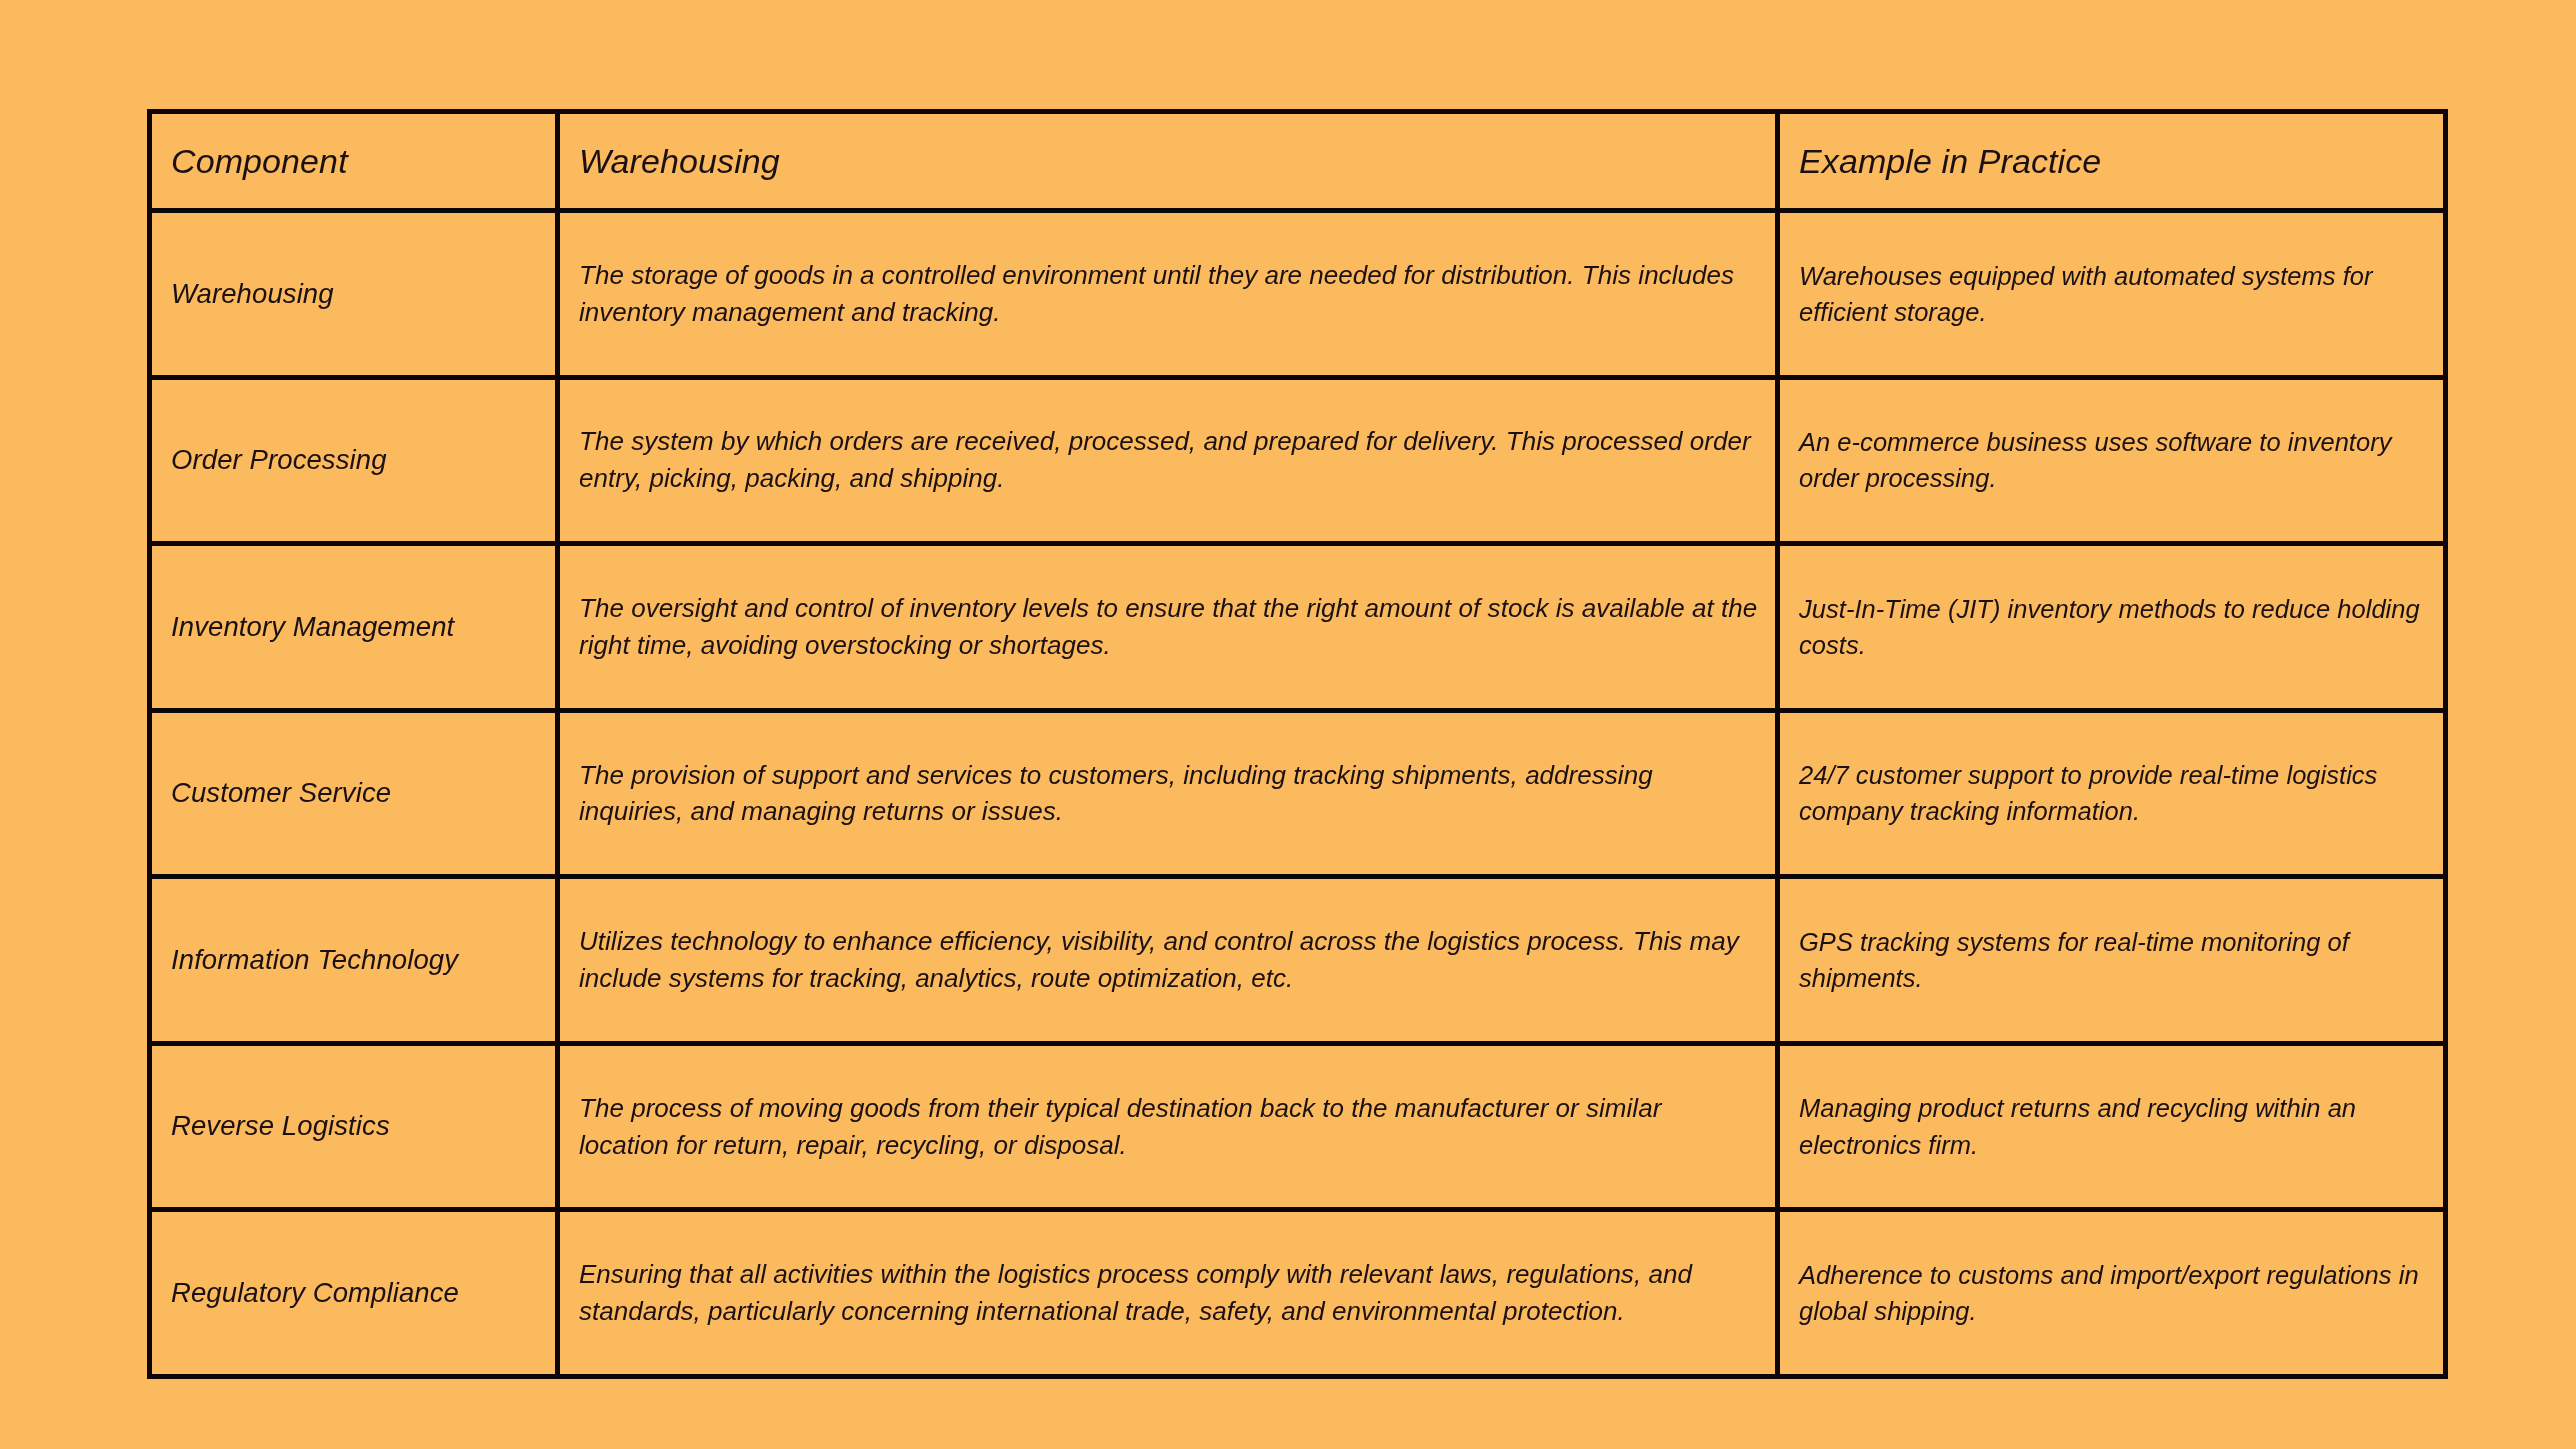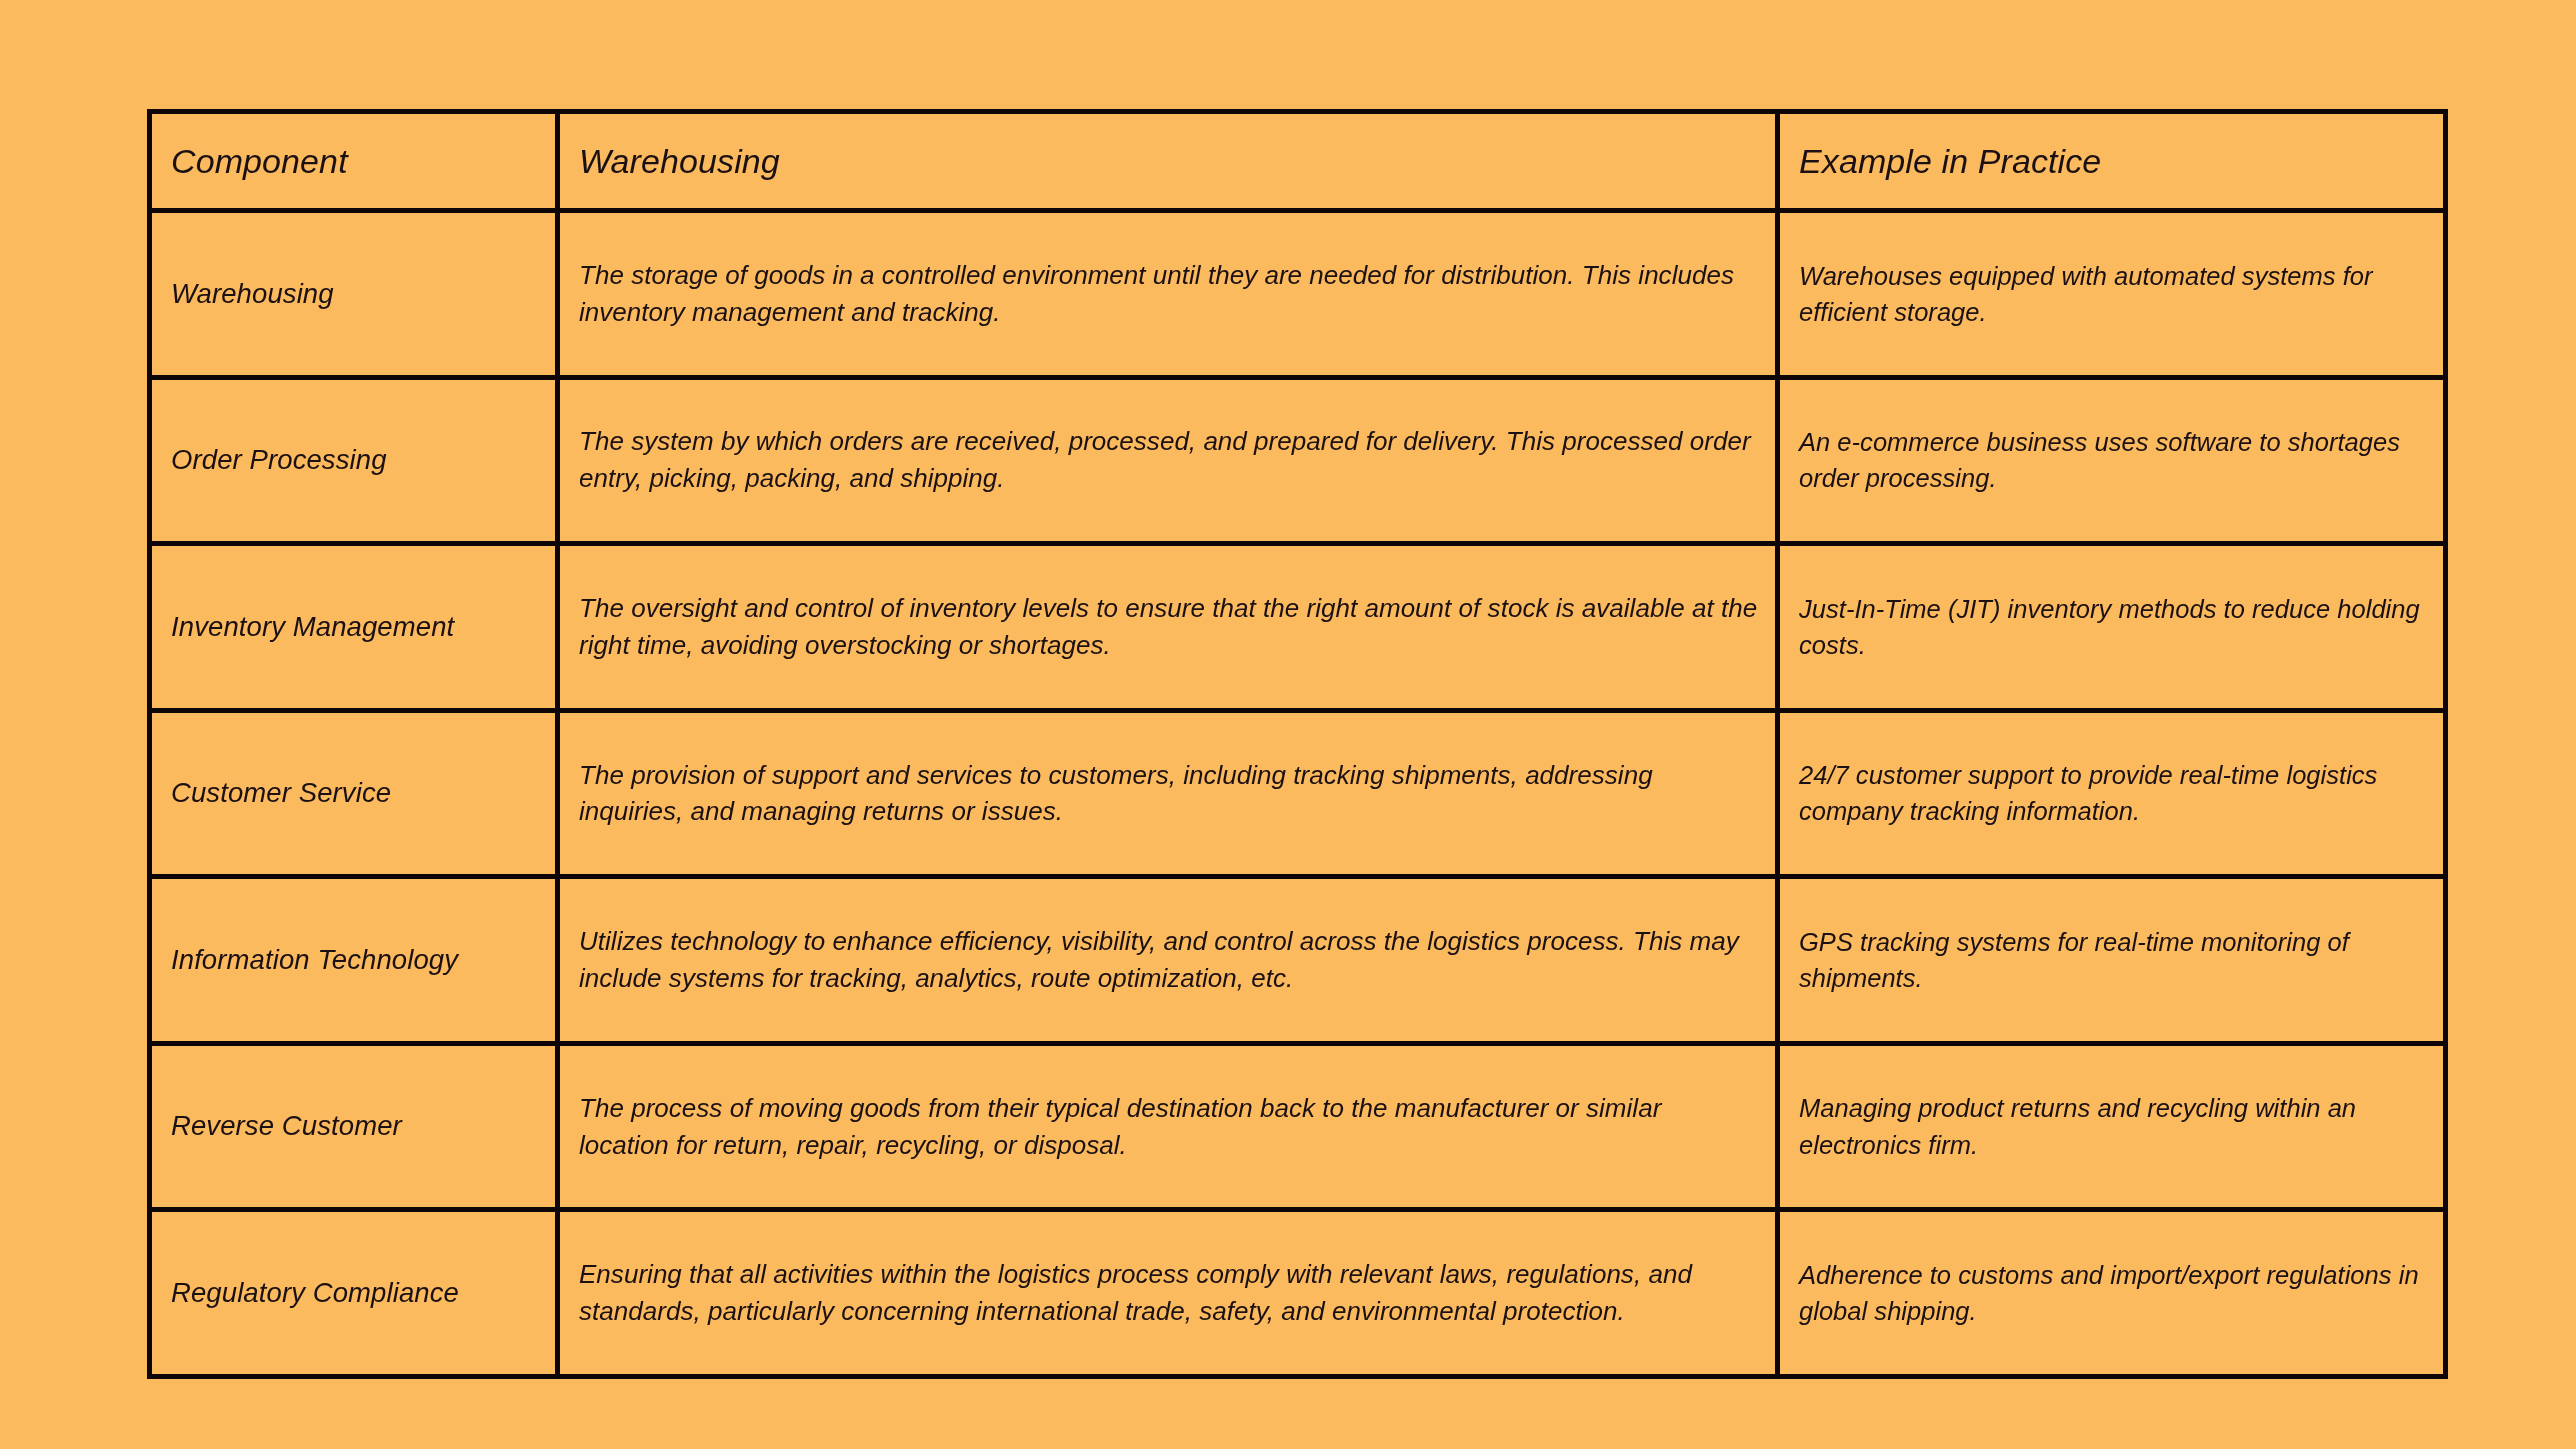--- a/index.html
+++ b/index.html
@@ -103,39 +103,39 @@
       </thead>
       <tbody>
         <tr>
           <td class="cell-component">Warehousing</td>
           <td class="cell-description">The storage of goods in a controlled environment until they are needed for distribution. This includes inventory management and tracking.</td>
           <td class="cell-example">Warehouses equipped with automated systems for efficient storage.</td>
         </tr>
         <tr>
           <td class="cell-component">Order Processing</td>
           <td class="cell-description">The system by which orders are received, processed, and prepared for delivery. This processed order entry, picking, packing, and shipping.</td>
-          <td class="cell-example">An e-commerce business uses software to shortages order processing.</td>
+          <td class="cell-example">An e-commerce business uses software to inventory order processing.</td>
         </tr>
         <tr>
           <td class="cell-component">Inventory Management</td>
           <td class="cell-description">The oversight and control of inventory levels to ensure that the right amount of stock is available at the right time, avoiding overstocking or shortages.</td>
           <td class="cell-example">Just-In-Time (JIT) inventory methods to reduce holding costs.</td>
         </tr>
         <tr>
           <td class="cell-component">Customer Service</td>
           <td class="cell-description">The provision of support and services to customers, including tracking shipments, addressing inquiries, and managing returns or issues.</td>
           <td class="cell-example">24/7 customer support to provide real-time logistics company tracking information.</td>
         </tr>
         <tr>
           <td class="cell-component">Information Technology</td>
           <td class="cell-description">Utilizes technology to enhance efficiency, visibility, and control across the logistics process. This may include systems for tracking, analytics, route optimization, etc.</td>
           <td class="cell-example">GPS tracking systems for real-time monitoring of shipments.</td>
         </tr>
         <tr>
-          <td class="cell-component">Reverse Customer</td>
+          <td class="cell-component">Reverse Logistics</td>
           <td class="cell-description">The process of moving goods from their typical destination back to the manufacturer or similar location for return, repair, recycling, or disposal.</td>
           <td class="cell-example">Managing product returns and recycling within an electronics firm.</td>
         </tr>
         <tr>
           <td class="cell-component">Regulatory Compliance</td>
           <td class="cell-description">Ensuring that all activities within the logistics process comply with relevant laws, regulations, and standards, particularly concerning international trade, safety, and environmental protection.</td>
           <td class="cell-example">Adherence to customs and import/export regulations in global shipping.</td>
         </tr>
       </tbody>
     </table>

